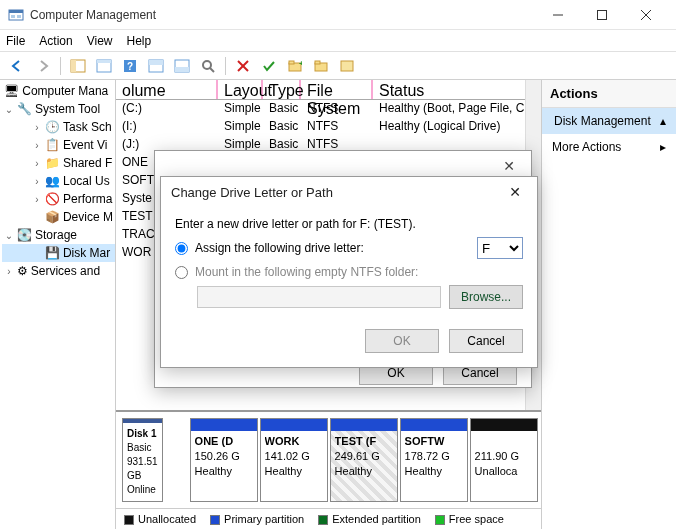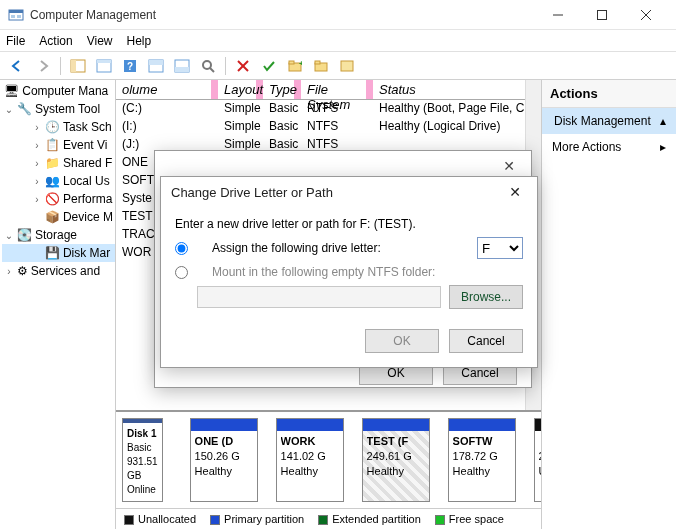--- a/index.html
+++ b/index.html
@@ -15,21 +15,21 @@
   .tbtn { width:22px; height:22px; display:flex; align-items:center; justify-content:center; border:1px solid transparent; }
   .tsep { width:1px; height:18px; background:#ccc; margin:0 2px; }
   .main { display:flex; height:calc(100% - 30px - 22px - 28px); }
   .tree { width:116px; border-right:1px solid #ccc; overflow:hidden; padding:2px 0 2px 2px; }
   .tree-row { display:flex; align-items:center; height:18px; white-space:nowrap; gap:3px; padding-left:2px; }
   .tree-row .exp { width:10px; text-align:center; color:#666; font-size:10px; }
   .tree-row.sel { background:#cde8ff; }
   .indent2 { padding-left:30px; }
   .center { flex:1; display:flex; flex-direction:column; border-right:1px solid #ccc; overflow:hidden; }
   .vol-head { display:flex; background:#fff; border-bottom:1px solid #aaa; height:20px; }
-  .vol-head div { border-right:7px solid #f9a8d4; padding:2px 6px; font-size:13px;font-style:italic; }
+  .vol-head div { border-right:2px solid #f9a8d4; padding:2px 6px; font-size:16px; }
   .vol-row { display:flex; height:18px; }
   .vol-row div { padding:1px 6px; white-space:nowrap; overflow:hidden; }
   .c-vol { width:102px; } .c-lay{width:45px;} .c-typ{width:38px;} .c-fs{width:72px;} .c-st{flex:1;}
   .disk-pane { border-top:2px solid #9a9a9a; padding:6px; background:#fff; display:flex; gap:2px; }
   .disk-hdr { width:86px; border:1px solid #888; padding:4px; font-size:10px; line-height:1.4; }
   .disk-hdr .bar { height:4px; background:#3b5998; margin:-4px -4px 4px -4px; }
   .part { border:1px solid #888; width:68px; font-size:11px; line-height:1.35; position:relative; padding:3px 4px; }
   .part .pbar { position:absolute; top:0; left:0; right:0; height:12px; }
   .part .ptxt { margin-top:12px; white-space:nowrap; overflow:hidden; }
   .pbar.blue { background:#1e4bd1; } .pbar.black { background:#111; }
@@ -37,21 +37,21 @@
   .legend { border-top:1px solid #ccc; padding:4px 8px; display:flex; gap:14px; font-size:11px; }
   .sw { width:10px; height:10px; display:inline-block; margin-right:4px; border:1px solid #777; vertical-align:middle; }
   .actions { width:134px; background:#fff; }
   .actions h4 { margin:0; padding:6px 8px; font-size:13px; font-weight:600; border-bottom:1px solid #ddd; background:#f7f7f7; }
   .act-row { padding:6px 10px; display:flex; align-items:center; justify-content:space-between; }
   .act-row.hi { background:#d0e7fb;padding-left:12px; }
   .dialog { position:absolute; background:#fff; border:1px solid #999; box-shadow:0 4px 18px rgba(0,0,0,.25); }
   .dlg-titlebar { height:30px; display:flex; align-items:center; padding:0 10px; font-size:12px; color:#444; }
   .dlg-titlebar .x { margin-left:auto; font-size:14px; padding:2px 6px; }
   .dlg-body { padding:10px 14px 14px; font-size:12px; }
-  .radio { display:flex; align-items:center; gap:24px; margin:6px 0; }
+  .radio { display:flex; align-items:center; gap:7px; margin:6px 0; }
   .radio input { margin:0; }
   .radio.dis { color:#888; }
   .txtfield { width:270px; height:22px; border:1px solid #c8c8c8; background:#f4f4f4; margin-left:22px; }
   .btn { min-width:74px; height:24px; border:1px solid #adadad; background:#e8e8e8; font-size:12px; display:inline-flex; align-items:center; justify-content:center; }
   .btnrow { display:flex; gap:10px; justify-content:flex-end; margin-top:20px; }
   select.letter { width:46px; height:22px; border:1px solid #7a99c8; background:#fff; }
   .scroll-stub { position:absolute; right:0; top:0; width:16px; bottom:0; background:#f0f0f0; border-left:1px solid #ddd; }
 </style>
 </head>
 <body>
@@ -310,21 +310,21 @@
     </div>
 
     <div class="disk-pane">
       <div class="disk-hdr">
         <div class="bar"></div>
         <b>Disk 1</b><br>
         <span>Basic</span><br>
         <span>931.51 GB</span><br>
         <span>Online</span>
       </div>
-      <div id="parts" style="display:flex; gap:18px;padding-left:25px;">
+      <div id="parts" style="display:flex; gap:2px;padding-left:25px;">
           <div class="part">
             <div class="pbar blue"></div>
             <div class="ptxt"><b>ONE (D</b><br>150.26 G<br>Healthy</div>
           </div>
           <div class="part">
             <div class="pbar blue"></div>
             <div class="ptxt"><b>WORK</b><br>141.02 G<br>Healthy</div>
           </div>
           <div class="part hatched">
             <div class="pbar blue"></div>

